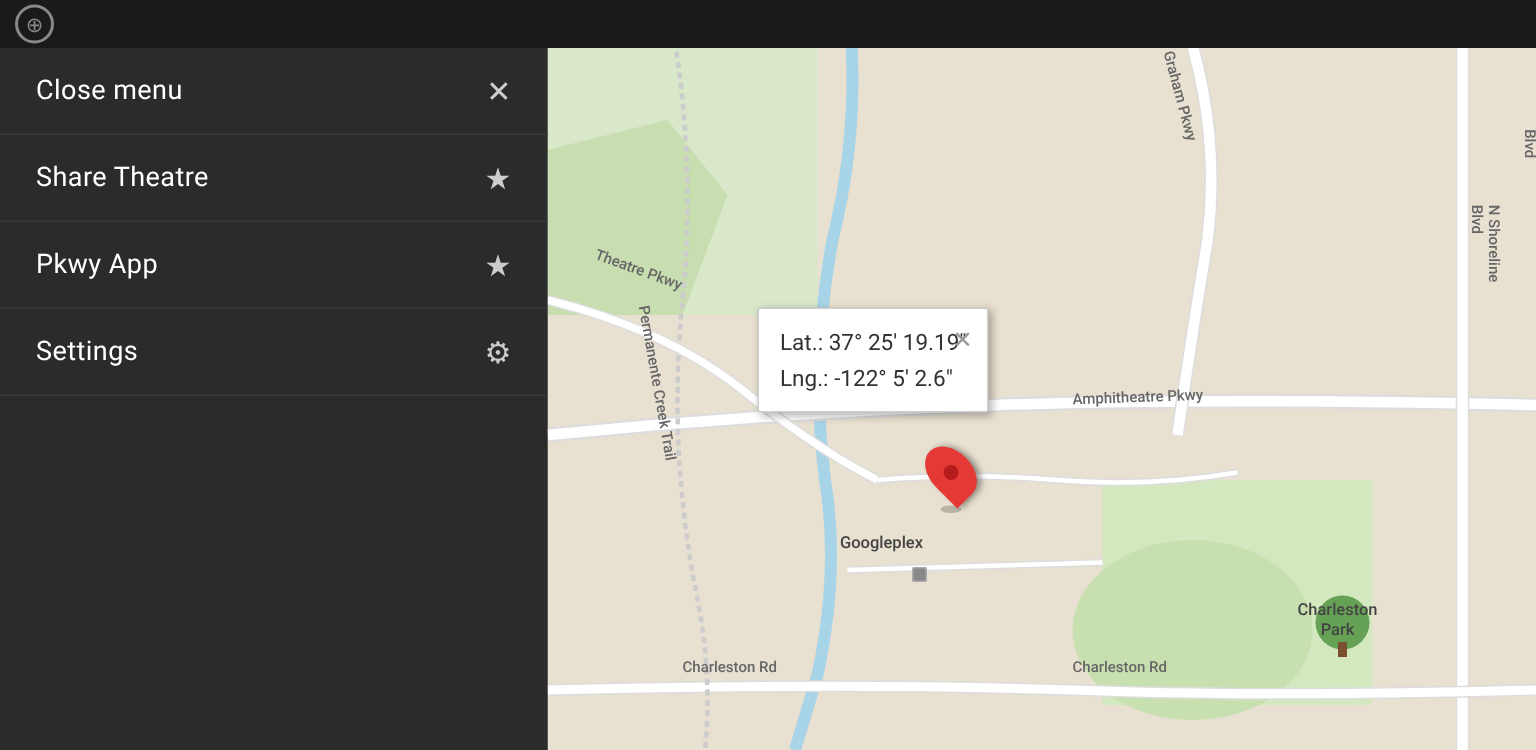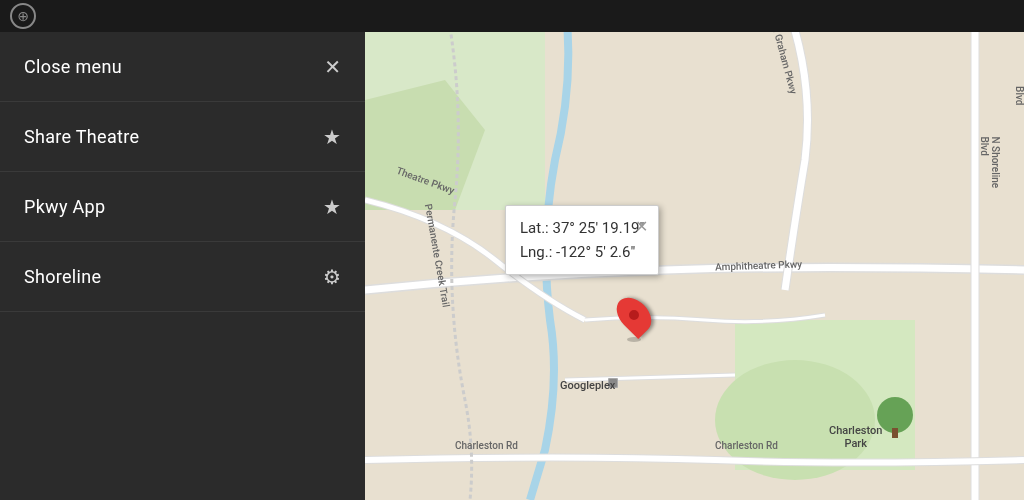--- a/index.html
+++ b/index.html
@@ -38,21 +38,21 @@
     .sidebar-header {
       height: 32px;
       background: #1a1a1a;
     }
 
     .menu-item {
       display: flex;
       align-items: center;
       justify-content: space-between;
       padding: 0 24px;
-      height: 70px;
+      height: 58px;
       border-bottom: 1px solid #3a3a3a;
       cursor: pointer;
       color: #ffffff;
     }
 
     .menu-item-label {
       font-size: 18px;
       font-weight: 400;
       letter-spacing: 0.3px;
     }
@@ -146,21 +146,20 @@
 
     .map-label.road {
       color: #666;
       font-size: 10px;
     }
 
     .map-label.place {
       color: #444;
       font-size: 11px;
       text-align: center;
-      margin-top: 24px;
     }
   </style>
 </head>
 <body>
 
 <div class="top-bar">
   <div class="compass-icon">
     <span>⊕</span>
   </div>
 </div>
@@ -177,21 +176,21 @@
     <span class="menu-item-label">Share Theatre</span>
     <span class="menu-item-icon">★</span>
   </div>
 
   <div class="menu-item">
     <span class="menu-item-label">Pkwy App</span>
     <span class="menu-item-icon">★</span>
   </div>
 
   <div class="menu-item">
-    <span class="menu-item-label">Shoreline</span>
+    <span class="menu-item-label">Settings</span>
     <span class="menu-item-icon">⚙</span>
   </div>
 </div>
 
 <div class="map-container">
   
   <svg class="map-svg" viewBox="0 0 659 500" xmlns="http://www.w3.org/2000/svg">
 
     <rect width="659" height="500" fill="#e8e0d0"></rect>
 
@@ -235,21 +234,21 @@
 
   
   <div class="map-label road" style="top:260px; left:350px; transform:rotate(-2deg);">Amphitheatre Pkwy</div>
   <div class="map-label road" style="top:70px; left:385px; transform:rotate(75deg) translateX(-20px);">Bill Graham Pkwy</div>
   <div class="map-label road" style="top:190px; left:590px; transform:rotate(90deg) translateX(-30px);">N Shoreline Blvd</div>
   <div class="map-label road" style="top:250px; left:20px; transform:rotate(80deg);">Permanente Creek Trail</div>
   <div class="map-label road" style="top:175px; left:30px; transform:rotate(20deg);">Theatre Pkwy</div>
   <div class="map-label road" style="top:440px; left:90px;">Charleston Rd</div>
   <div class="map-label road" style="top:440px; left:350px;">Charleston Rd</div>
   <div class="map-label place" style="top:355px; left:195px;">Googleplex</div>
-  <div class="map-label place" style="top:400px; left:464px; text-align:center;">Charleston<br>Park</div>
+  <div class="map-label place" style="top:400px; left:500px; text-align:center;">Charleston<br>Park</div>
 
   
   <div class="map-label road" style="top:80px; right:5px; transform:rotate(90deg) translateX(20px); transform-origin: right center;">Blvd</div>
 
   
   <div class="map-tooltip">
     <span class="tooltip-close">✕</span>
     <div>Lat.: 37° 25′ 19.19"</div>
     <div>Lng.: -122° 5′ 2.6"</div>
   </div>

